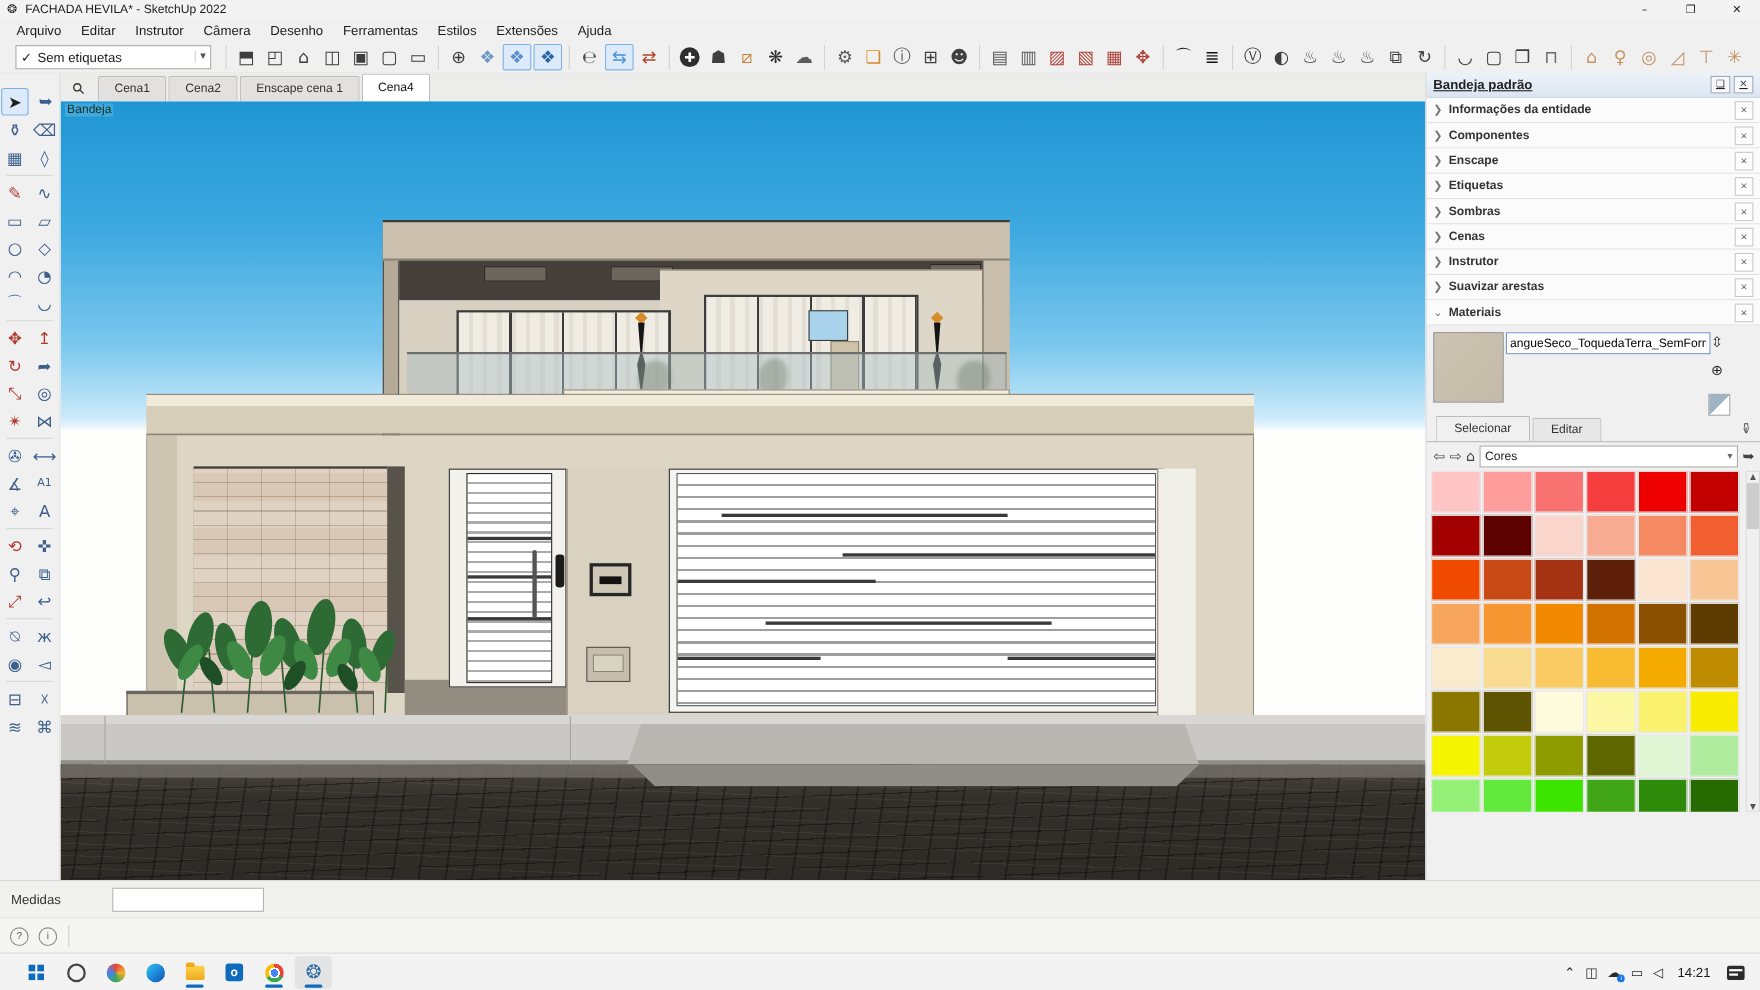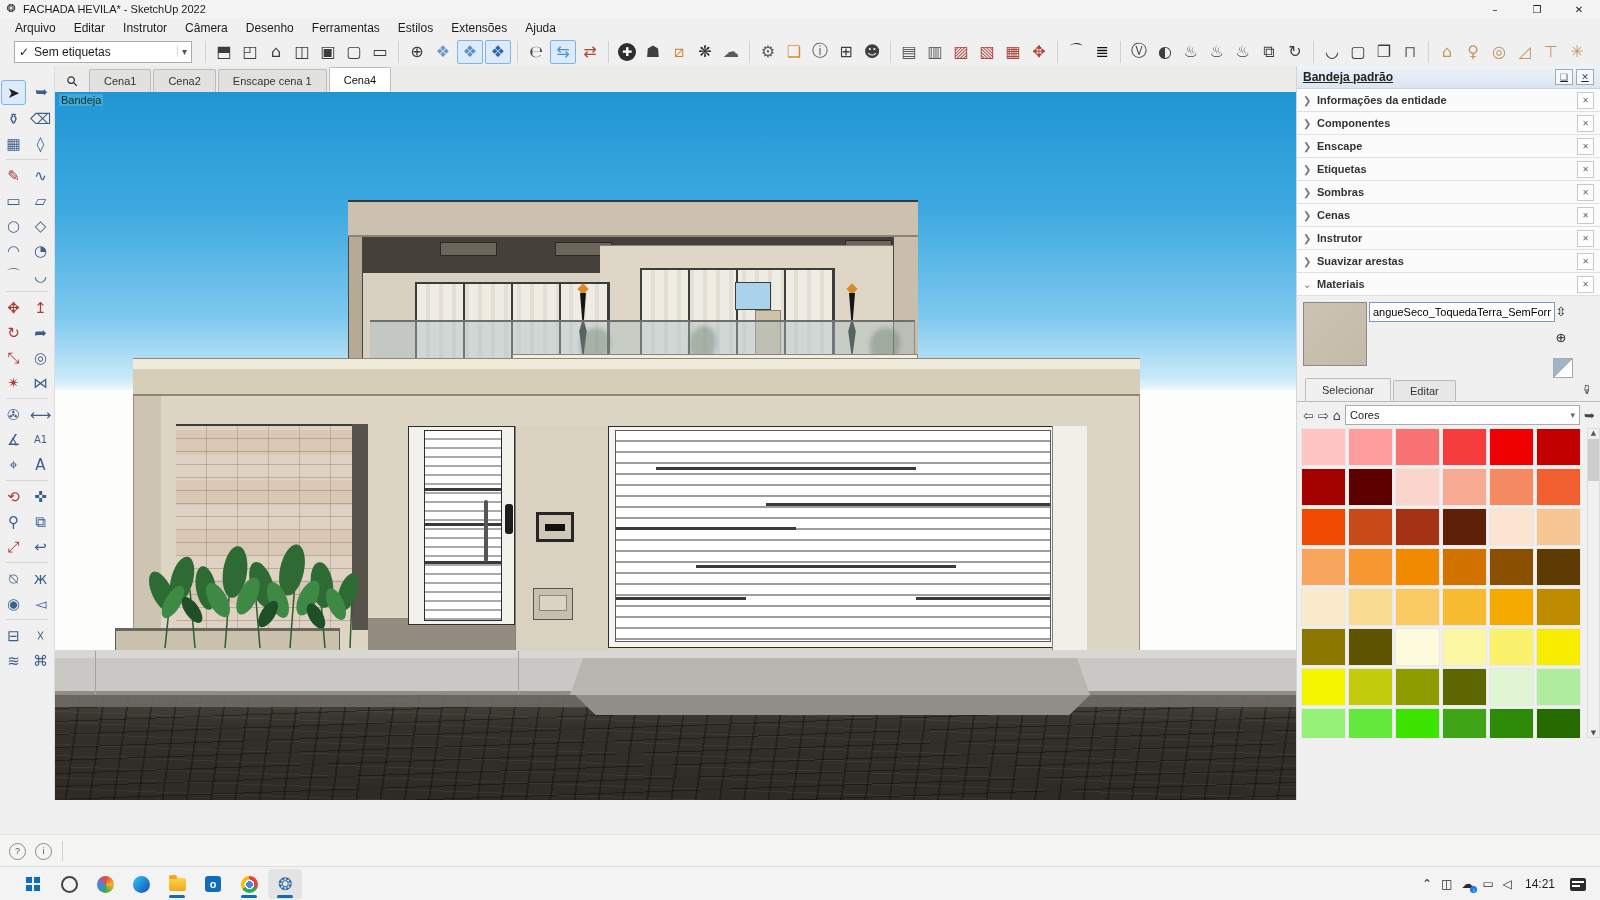--- a/index.html
+++ b/index.html
@@ -597,20 +597,24 @@
           </div>
         </div>
       <div id="swatch-scroll">
         <span class="g">▲</span>
         <span class="g">▼</span>
       </div>
       <div id="swatch-thumb"></div>
     </div>
   </div>
 
+  <div id="measure-bar">
+    <span id="measure-label">Medidas</span>
+    <input id="measure-input" value="" style="">
+  </div>
 
   <div id="statusbar">
     <span class="helpcirc">?</span>
     <span class="helpcirc">i</span>
     <span id="status-div"></span>
   </div>
 
   <div id="taskbar">
     <div id="tb-apps" style="display:flex;align-items:center;margin-left:14px;">
         <div class="tb-app">

